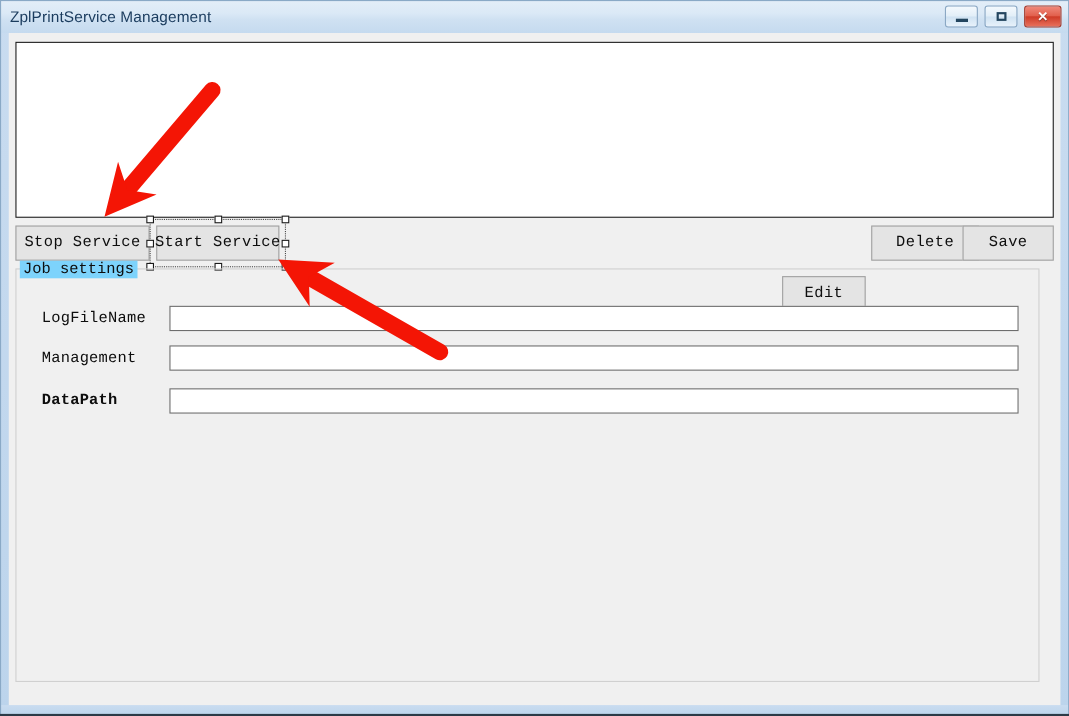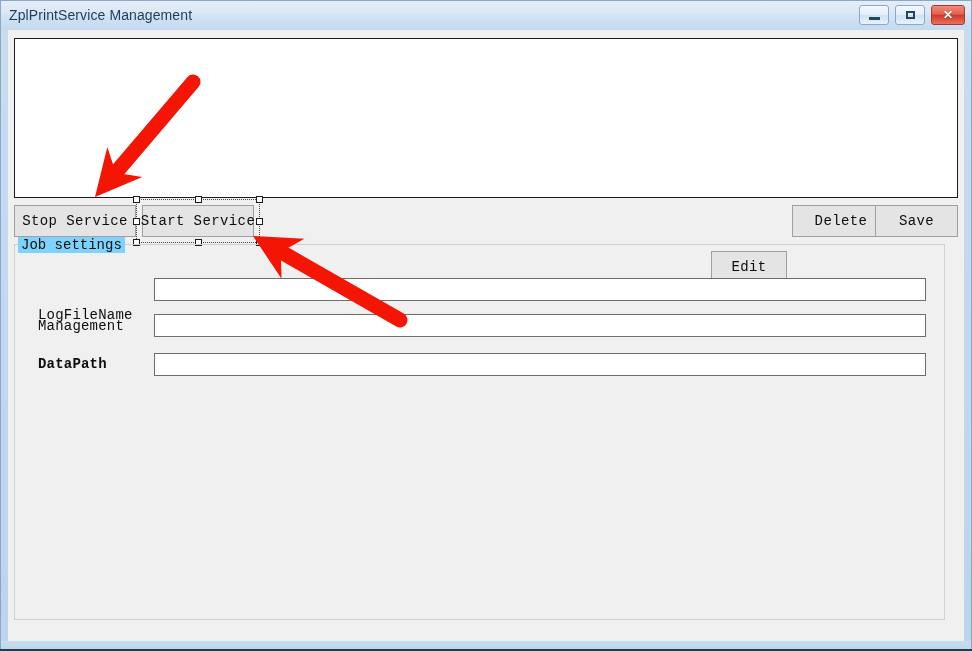--- a/index.html
+++ b/index.html
@@ -226,21 +226,21 @@
     background: #ffffff;
     border: 1px solid #6d6d6d;
     box-sizing: border-box;
     font-family: "Liberation Mono", "DejaVu Sans Mono", monospace;
     font-size: 13px;
     color: #111111;
     padding: 0 4px;
     outline: none;
   }
 
-  #label-log     { left: 30px; top: 252px; margin-top: 25px; }
+  #label-log     { left: 30px; top: 252px; }
   #input-log     { top: 248px; }
   #label-printer { left: 30px; top: 288px; }
   #input-printer { top: 284px; }
   #label-data    { left: 30px; top: 326px; font-weight: bold; }
   #input-data    { top: 323px; }
 
   
   #annotations {
     position: absolute;
     left: 0; top: 0;

